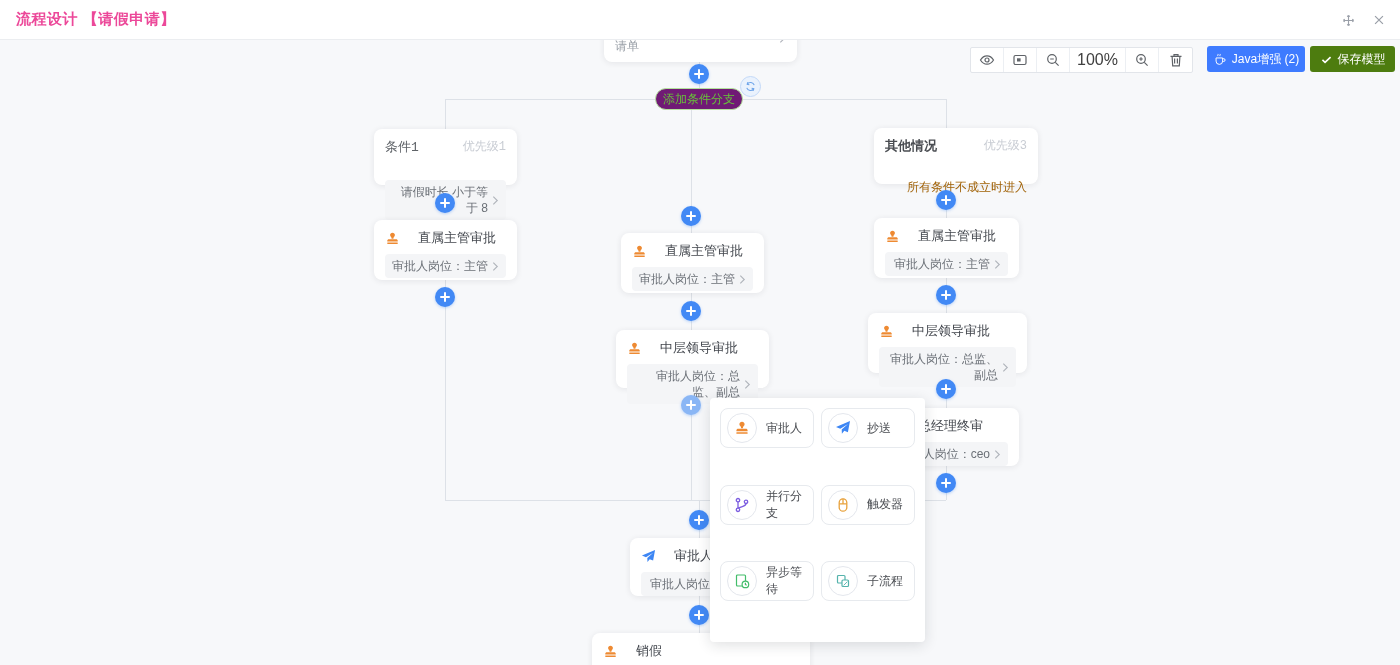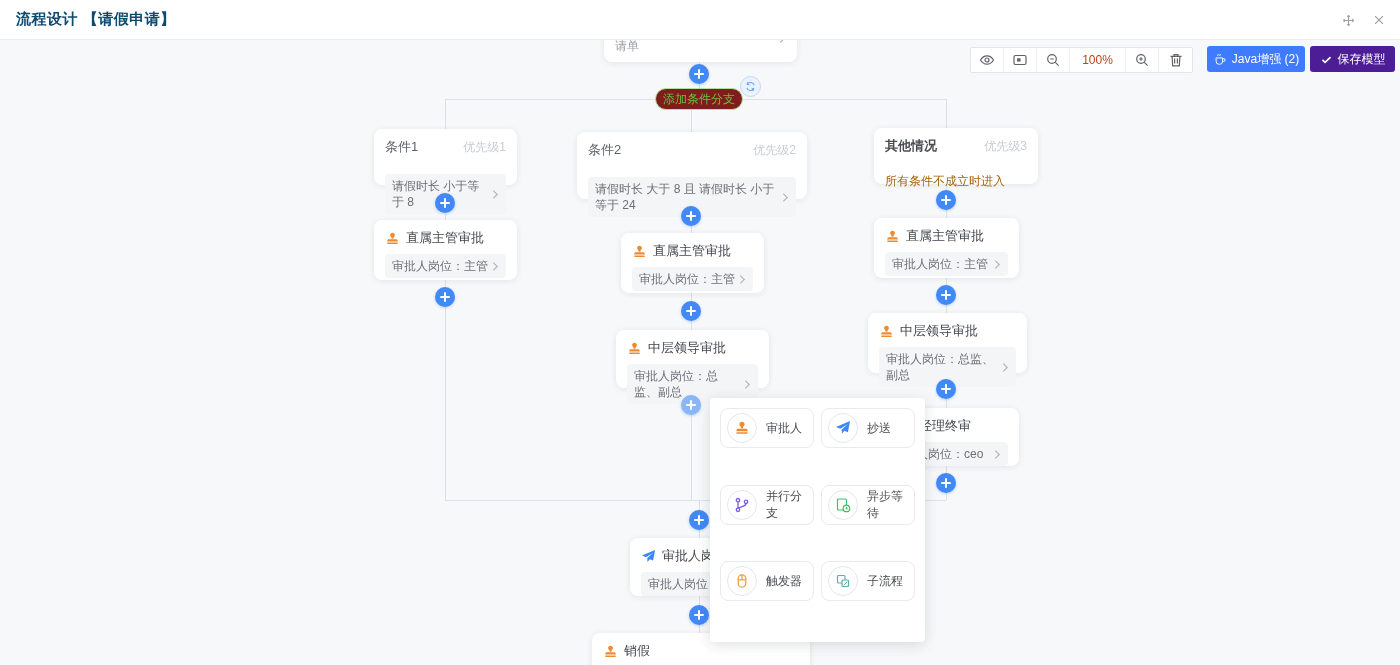--- a/index.html
+++ b/index.html
@@ -5,64 +5,64 @@
   * { box-sizing: border-box; }
   html,body { margin:0; padding:0; }
   body {
     width:1400px; height:665px; overflow:hidden; position:relative;
     font-family:"Liberation Sans","DejaVu Sans",sans-serif; background:#fff;
     -webkit-font-smoothing:antialiased;
   }
   
   .header { position:relative; height:40px; background:#fff; border-bottom:1px solid #ebedf0;
             display:flex; align-items:center; padding:0 16px; }
-  .title { font-size:15px; font-weight:700; color:#0c4a6e; letter-spacing:.5px; }
+  .title { font-size:15px; font-weight:700; color:#ec4899; letter-spacing:.5px; }
   .win-icons { position:absolute; right:14px; top:0; height:40px; display:flex; align-items:center; gap:16px; }
   .win-icons svg { cursor:pointer; }
   
   .canvas { position:absolute; left:0; top:40px; width:1400px; height:625px;
             background:#f7f8fa; overflow:hidden; }
   .vl,.hl { position:absolute; background:#dde1e7; z-index:0; }
   .vl { width:1px; } .hl { height:1px; }
   
   .card { position:absolute; background:#fff; border-radius:8px; z-index:2;
           box-shadow:0 1px 6px rgba(31,35,41,.09); padding:9px 11px; cursor:pointer; }
-  .cond-head { display:flex; justify-content:space-between; align-items:flex-end; margin-bottom:18px; }
+  .cond-head { display:flex; justify-content:space-between; align-items:flex-start; margin-bottom:24px;font-family:Liberation Mono, monospace; }
   .cond-title { font-size:13px; color:#5f6368; }
   .cond-pri { font-size:12px; color:#c8ccd3; }
-  .node-head { display:flex; align-items:center; gap:6px; font-size:13px; color:#42464d; margin-bottom:7px; }
+  .node-head { display:flex; align-items:center; gap:18px; font-size:13px; color:#42464d; margin-bottom:7px; }
   .desc { background:#f4f5f7; border-radius:4px; padding:4px 7px; font-size:12px; color:#6b7077;
-          display:flex; align-items:center; line-height:16px; }
+          display:flex; align-items:center; line-height:16px;text-align:right; }
   .desc span { flex:1; }
   .desc.plain { background:transparent; padding:0; color:#a16207; }
   .chev { flex:none; margin-left:4px; }
   .start-card { display:flex; align-items:flex-end; justify-content:center; padding-bottom:7px; }
   .start-inner { display:flex; align-items:center; gap:6px; font-size:12px; color:#9aa0a8; }
   
   .plus { position:absolute; width:20px; height:20px; border-radius:50%; background:#4289f5;
           z-index:3; cursor:pointer; box-shadow:0 1px 3px rgba(66,137,245,.35); }
   .plus::before { content:""; position:absolute; left:5px; top:9px; width:10px; height:2px; background:#fff; border-radius:1px; }
   .plus::after  { content:""; position:absolute; left:9px; top:5px; width:2px; height:10px; background:#fff; border-radius:1px; }
   .plus.lite { background:#8ab6f5; }
   .pill { position:absolute; left:655px; top:48px; width:88px; height:22px; z-index:3; cursor:pointer;
-          background:#7f1d1d; border:1px solid #b3e19d; border-radius:12px; color:#67c23a;
+          background:#701a75; border:1px solid #b3e19d; border-radius:12px; color:#67c23a;
           font-size:12px; display:flex; align-items:center; justify-content:center; }
   .sync { position:absolute; left:740px; top:36px; width:21px; height:21px; border-radius:50%; z-index:3;
           background:#eaf2fd; border:1px solid #c3d9f8; display:flex; align-items:center; justify-content:center; cursor:pointer; }
   
   .toolbar { position:absolute; left:970px; top:7px; height:26px; display:flex; z-index:5;
              background:#fff; border:1px solid #e2e5ea; border-radius:2px; }
   .tb { width:33px; display:flex; align-items:center; justify-content:center;
         border-right:1px solid #eceff3; cursor:pointer; }
   .tb:last-child { border-right:none; }
-  .tb.zoomtxt { width:56px; font-size:12px; color:#c2410c; }
+  .tb.zoomtxt { width:56px; font-size:16px; color:#404040; }
   .btn { position:absolute; top:6px; height:26px; border-radius:3px; color:#fff; font-size:12px; z-index:5;
          display:flex; align-items:center; justify-content:center; gap:5px; cursor:pointer; }
   .btn.java { left:1207px; width:98px; background:#3e7bff; }
-  .btn.save { left:1310px; width:85px; background:#4c1d95; }
+  .btn.save { left:1310px; width:85px; background:#4d7c0f; }
   
   .popup { position:absolute; left:710px; top:358px; width:215px; height:244px; z-index:10;
            background:#fff; border-radius:4px; box-shadow:0 3px 14px rgba(31,35,41,.14);
            padding:10px; display:grid; grid-template-columns:1fr 1fr; gap:6px 7px; }
   .pitem { border:1px solid #e7eaee; border-radius:8px; height:40px; background:#fff; cursor:pointer;
            display:flex; align-items:center; gap:9px; padding:4px 6px; }
   .pitem span { font-size:12px; color:#4a4d52; }
   .icirc { width:30px; height:30px; border:1px solid #e4e7ed; border-radius:50%; flex:none;
            display:flex; align-items:center; justify-content:center; background:#fff; }
 </style>
@@ -183,32 +183,20 @@
     </div>
     <div class="desc">
       <span>审批人岗位：主管</span>
       <svg class="chev" width="7" height="11" viewBox="0 0 8 12" fill="none" stroke="#b0b4bb" stroke-width="1.3">
           <path d="M1.5 1.5 6 6l-4.5 4.5"></path>
         </svg>
     </div>
   </div>
   <div class="plus" style="left:435px;top:247px"></div>
 
-  <div class="card" style="left:577px;top:92px;width:230px;height:67px">
-    <div class="cond-head">
-      <span class="cond-title">条件2</span>
-      <span class="cond-pri">优先级2</span>
-    </div>
-    <div class="desc">
-      <span>请假时长 大于 8 且 请假时长 小于等于 24</span>
-      <svg class="chev" width="7" height="11" viewBox="0 0 8 12" fill="none" stroke="#b0b4bb" stroke-width="1.3">
-          <path d="M1.5 1.5 6 6l-4.5 4.5"></path>
-        </svg>
-    </div>
-  </div>
   <div class="plus" style="left:681px;top:166px"></div>
   <div class="card" style="left:621px;top:193px;width:143px;height:60px">
     <div class="node-head">
       <svg width="15" height="15" viewBox="0 0 16 16" fill="#ee8a32">
           <path d="M8 1.8c-1.5 0-2.6 1.1-2.6 2.5 0 .9.5 1.5 1 2 .3.4.6.8.6 1.3v.6h2v-.6c0-.5.3-.9.6-1.3.5-.5 1-1.1 1-2C10.6 2.9 9.5 1.8 8 1.8z"></path>
           <path d="M4.2 8.8h7.6c1 0 1.8.7 1.8 1.6v.8H2.4v-.8c0-.9.8-1.6 1.8-1.6z"></path>
           <rect x="2.4" y="12.2" width="11.2" height="1.6" rx="0.4"></rect>
         </svg>
       <span>直属主管审批</span>
     </div>
@@ -352,39 +340,39 @@
             <circle cx="4" cy="3.2" r="1.7"></circle>
             <circle cx="4" cy="12.8" r="1.7"></circle>
             <circle cx="12" cy="4.8" r="1.7"></circle>
             <path d="M4 4.9v6.2M12 6.5c0 3.2-4.6 2.5-7.2 4.5"></path>
           </svg>
       </div>
       <span>并行分支</span>
     </div>
     <div class="pitem">
       <div class="icirc">
+        <svg width="16" height="16" viewBox="0 0 16 16" fill="none" stroke="#e8a23d" stroke-width="1.3">
+            <rect x="4.2" y="1.8" width="7.6" height="12.4" rx="3.8"></rect>
+            <path d="M8 1.8v5M4.2 6.8h7.6"></path>
+          </svg>
+      </div>
+      <span>触发器</span>
+    </div>
+    <div class="pitem">
+      <div class="icirc">
         <svg width="16" height="16" viewBox="0 0 16 16" fill="none" stroke="#43bd6a" stroke-width="1.2">
             <rect x="2.5" y="2" width="9" height="11" rx="1"></rect>
             <circle cx="11.4" cy="11.4" r="3.3" fill="#fff"></circle>
             <path d="M11.4 9.8v1.6l1.2.8"></path>
           </svg>
       </div>
       <span>异步等待</span>
     </div>
     <div class="pitem">
       <div class="icirc">
-        <svg width="16" height="16" viewBox="0 0 16 16" fill="none" stroke="#e8a23d" stroke-width="1.3">
-            <rect x="4.2" y="1.8" width="7.6" height="12.4" rx="3.8"></rect>
-            <path d="M8 1.8v5M4.2 6.8h7.6"></path>
-          </svg>
-      </div>
-      <span>触发器</span>
-    </div>
-    <div class="pitem">
-      <div class="icirc">
         <svg width="16" height="16" viewBox="0 0 16 16" fill="none" stroke="#55b3ac" stroke-width="1.2">
             <rect x="2.5" y="2.5" width="7.5" height="7.5" rx="1"></rect>
             <rect x="7" y="7" width="6.5" height="6.5" rx="1" fill="#fff"></rect>
             <path d="M8.6 12.4l3.8-3.8" stroke-width="0.9"></path>
           </svg>
       </div>
       <span>子流程</span>
     </div>
   </div>
 

